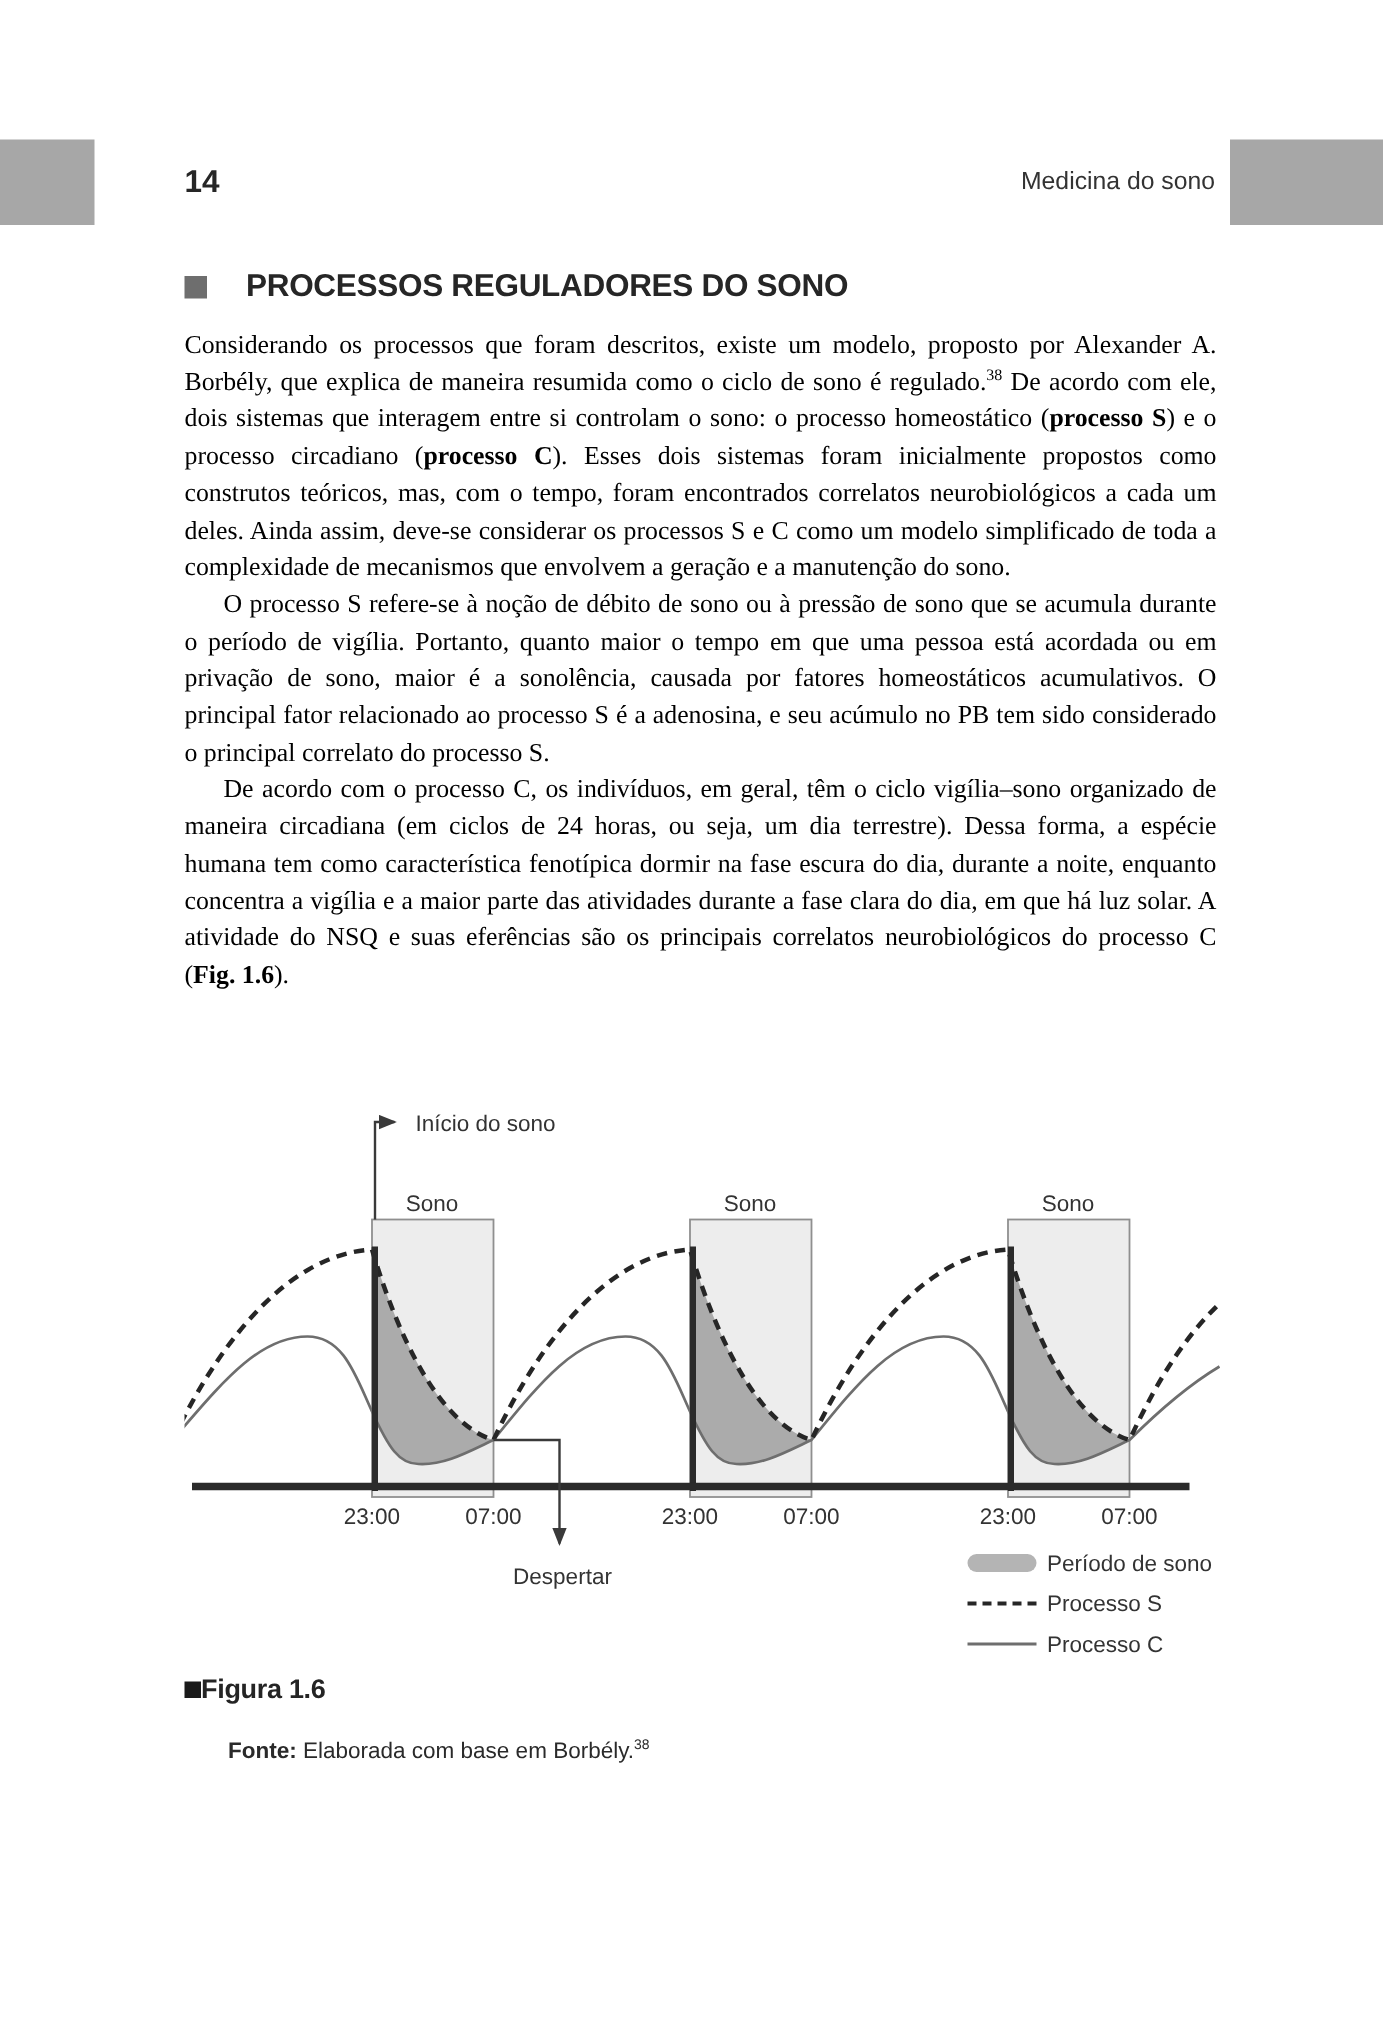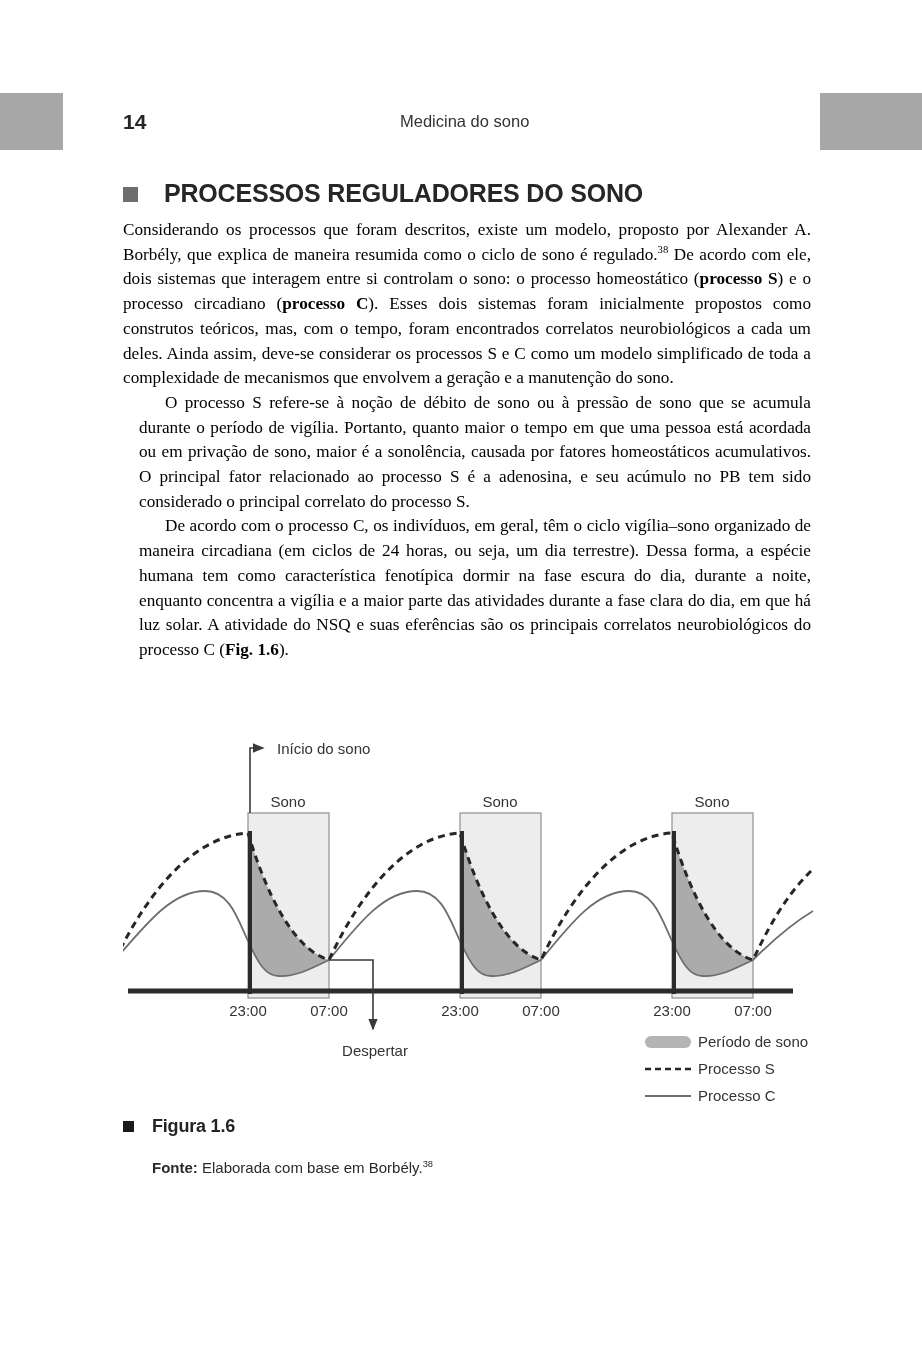--- a/index.html
+++ b/index.html
@@ -5,37 +5,37 @@
   html,body{margin:0;padding:0;}
   body{
     width:922px;height:1359px;position:relative;background:#ffffff;
     font-family:"Liberation Sans","DejaVu Sans",sans-serif;color:#1f1f1f;
     overflow:hidden;
   }
   .bar{position:absolute;top:93px;height:57px;background:#a7a7a7;}
   .bar.left{left:0;width:63px;}
   .bar.right{left:820px;width:102px;}
   .page-num{position:absolute;left:123px;top:110px;font-size:21px;font-weight:bold;color:#262626;}
-  .running-title{position:absolute;left:400px;width:410px;top:112px;text-align:left;font-size:16.5px;color:#333;}
+  .running-title{position:absolute;left:400px;width:410px;top:112px;text-align:right;font-size:16.5px;color:#333;}
   .section-row{position:absolute;left:123px;top:179px;display:flex;align-items:center;gap:26px;}
   .section-square{width:15px;height:15px;background:#6e6e6e;flex:0 0 auto;margin-top:1px;}
-  .section-title{font-size:25px;font-weight:bold;letter-spacing:-0.2px;color:#262626;margin:0;}
+  .section-title{font-size:21px;font-weight:bold;letter-spacing:-0.2px;color:#262626;margin:0;}
   .body-text{
     position:absolute;left:123px;top:218px;width:688px;
     font-family:"Liberation Serif","DejaVu Serif",serif;
     font-size:17.2px;line-height:24.7px;color:#000000;text-align:justify;
     hyphens:auto;-webkit-hyphens:auto;
   }
   .body-text p{margin:0;}
-  .body-text p.indent{text-indent:26px;margin-left:16px;}
+  .body-text p.indent{text-indent:26px;}
   sup{font-size:0.62em;line-height:0;vertical-align:super;}
   .fig-svg{position:absolute;left:123px;top:733px;overflow:hidden;}
   .fig-label{font-family:"Liberation Sans","DejaVu Sans",sans-serif;font-size:15px;fill:#333;}
   .caption{position:absolute;left:123px;top:1116px;width:660px;}
-  .cap-row{display:flex;align-items:flex-start;gap:18px;}
+  .cap-row{display:flex;align-items:flex-start;}
   .cap-square{width:11px;height:11px;background:#1a1a1a;flex:0 0 auto;margin-top:5px;}
   .cap-label{font-size:18px;font-weight:bold;color:#242424;letter-spacing:-0.2px;}
   .cap-text{margin:6px 0 0 29px;width:620px;font-size:18px;line-height:28.5px;color:#2a2a2a;letter-spacing:-0.2px;}
   .cap-source{margin:22px 0 0 29px;font-size:15px;color:#2a2a2a;}
 </style>
 </head>
 <body>
 
 <div class="bar left"></div>
 <div class="bar right"></div>

